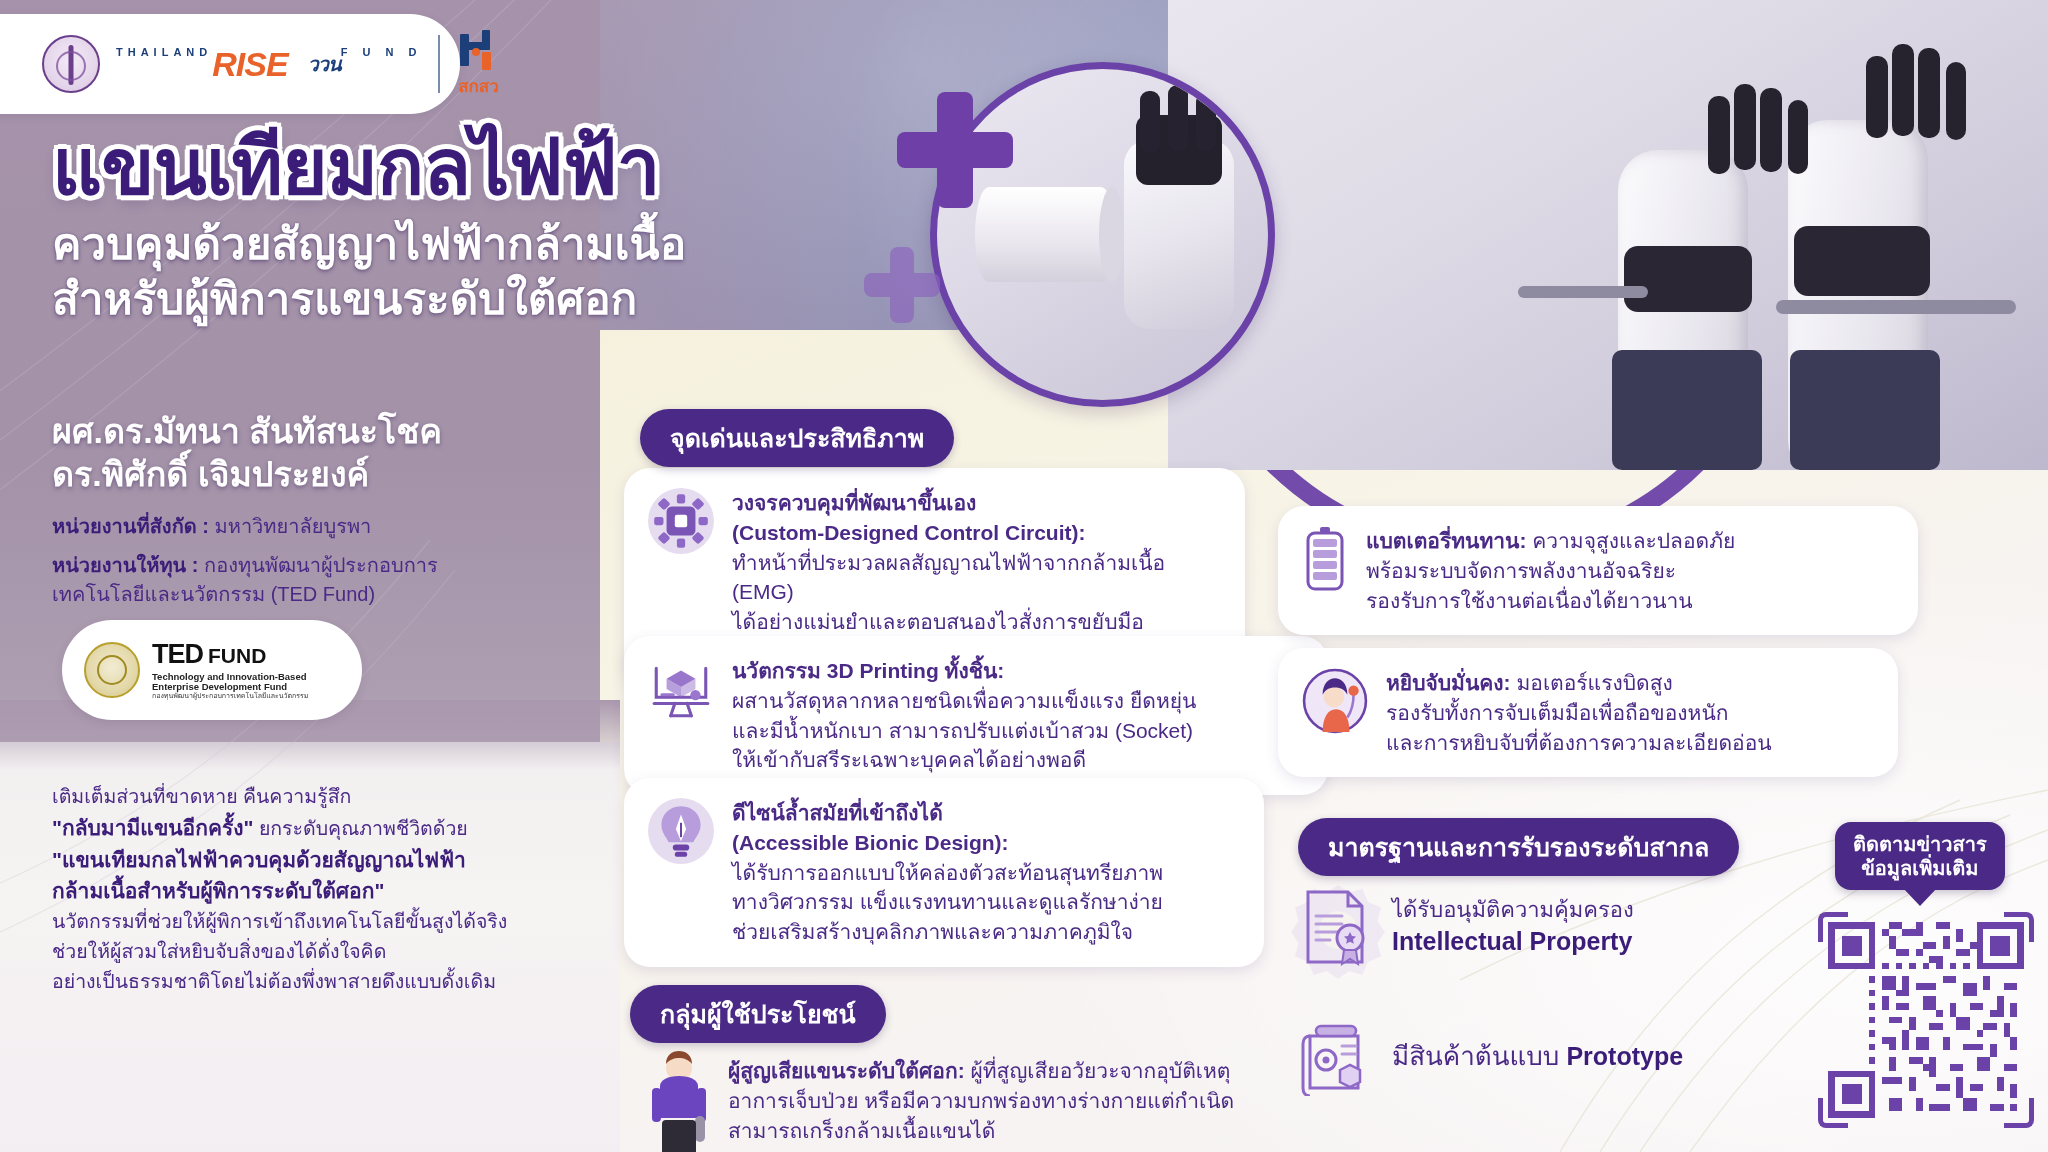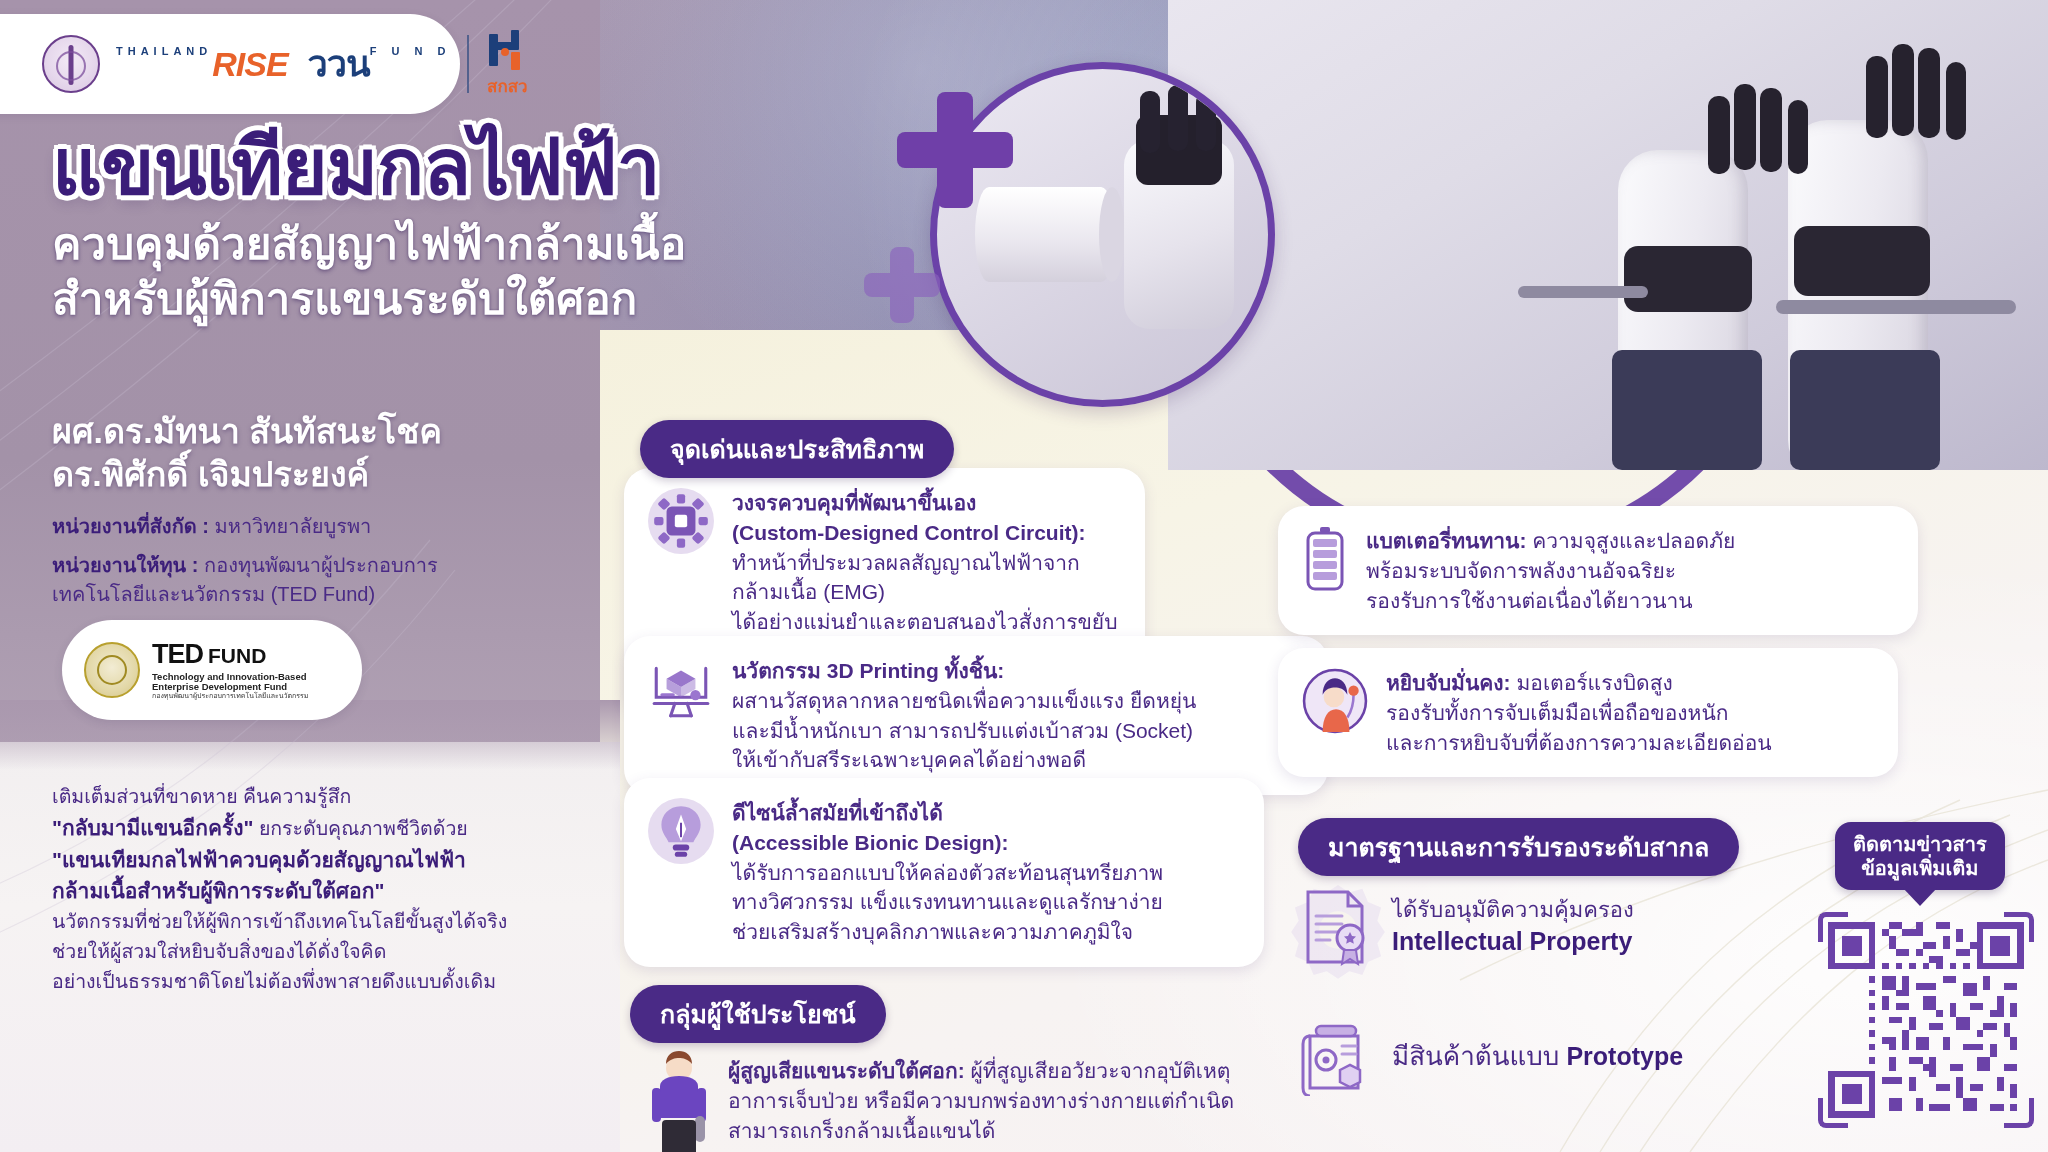--- a/index.html
+++ b/index.html
@@ -94,21 +94,21 @@
   }
   .rise-logo { display:flex; flex-direction:row; line-height:1; flex:none; }
   .rise-top {
     font-size:11px; letter-spacing:5px; color:#1c3f7a; font-weight:700;
   }
   .rise-mid { display:flex; align-items:center; gap:20px; }
   .rise-word {
     font-size:34px; font-weight:800; font-style:italic;
     color:#e8622a; letter-spacing:-1px;
   }
-  .rise-thai { font-size:36px; font-weight:800; color:#1c3f7a; letter-spacing:-1px; }
+  .rise-thai { font-size:20px; font-weight:800; color:#1c3f7a; letter-spacing:-1px;font-style:italic; }
   .rise-bot { font-size:11px; letter-spacing:6px; color:#1c3f7a; font-weight:700; }
   .pill-div { width:2px; height:58px; background:#1c3f7a; opacity:.6; flex:none; }
   .sk-logo { display:flex; flex-direction:column; align-items:center; flex:none; }
   .sk-mark { position:relative; width:44px; height:40px; }
   .sk-mark i {
     position:absolute; background:#1c3f7a; display:block; border-radius:1px;
   }
   .sk-mark i:nth-child(1){ left:4px;  top:4px;  width:9px;  height:32px; }
   .sk-mark i:nth-child(2){ left:4px;  top:12px; width:30px; height:8px; }
   .sk-mark i:nth-child(3){ left:26px; top:0px;  width:8px;  height:14px; }
@@ -254,37 +254,37 @@
   }
 
   
   .pill-title {
     position:absolute; z-index:13;
     background:#4a2a86; color:#fff;
     border-radius:40px; padding:9px 30px;
     font-size:25px; font-weight:800; white-space:nowrap;
     box-shadow:0 3px 8px rgba(40,20,70,.22);
   }
-  .pill-features { left:640px; top:420px;text-align:right; }
+  .pill-features { left:640px; top:409px;text-align:right; }
   .pill-users    { left:630px; top:985px; }
   .pill-standard { left:1298px; top:818px; }
 
   
   .card {
     position:absolute; background:#fff; border-radius:26px; z-index:12;
     display:flex; align-items:flex-start; gap:18px; padding:20px 24px;
     box-shadow: 0 4px 14px rgba(80,55,120,.13);
   }
   .card .icon { flex:none; width:66px; height:66px; position:relative; }
   .card .txt { font-size:21px; line-height:1.42; color:#4a2a86; }
   .card .txt .hd { color:#4a2a86; font-weight:800; display:block; }
   .card .txt .hd-en { color:#4a2a86; font-weight:800; display:block; }
   .card .txt .bd { display:block; }
 
-  .card-c1 { left:624px; top:468px; width:521px; }
+  .card-c1 { left:624px; top:468px; width:621px; }
   .card-c2 { left:624px; top:636px; width:704px; }
   .card-c3 { left:624px; top:778px; width:640px; }
   .card-r1 { left:1278px; top:506px; width:640px; }
   .card-r2 { left:1278px; top:648px; width:620px; }
   .card-users { left:624px; top:1030px; width:800px; background:transparent; box-shadow:none; }
 
   
   .ic-chip .halo, .ic-bulb .halo, .ic-person .halo {
     position:absolute; inset:0; border-radius:50%;
     background:#e6dcf0;

